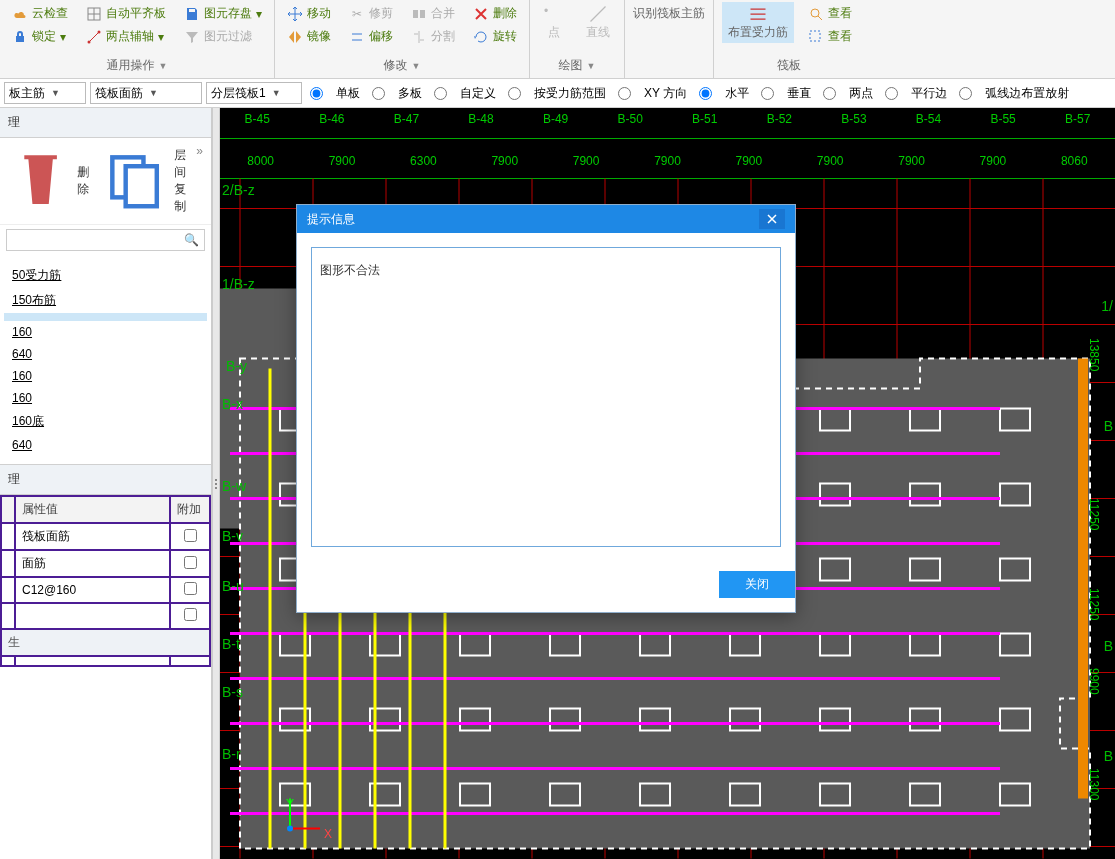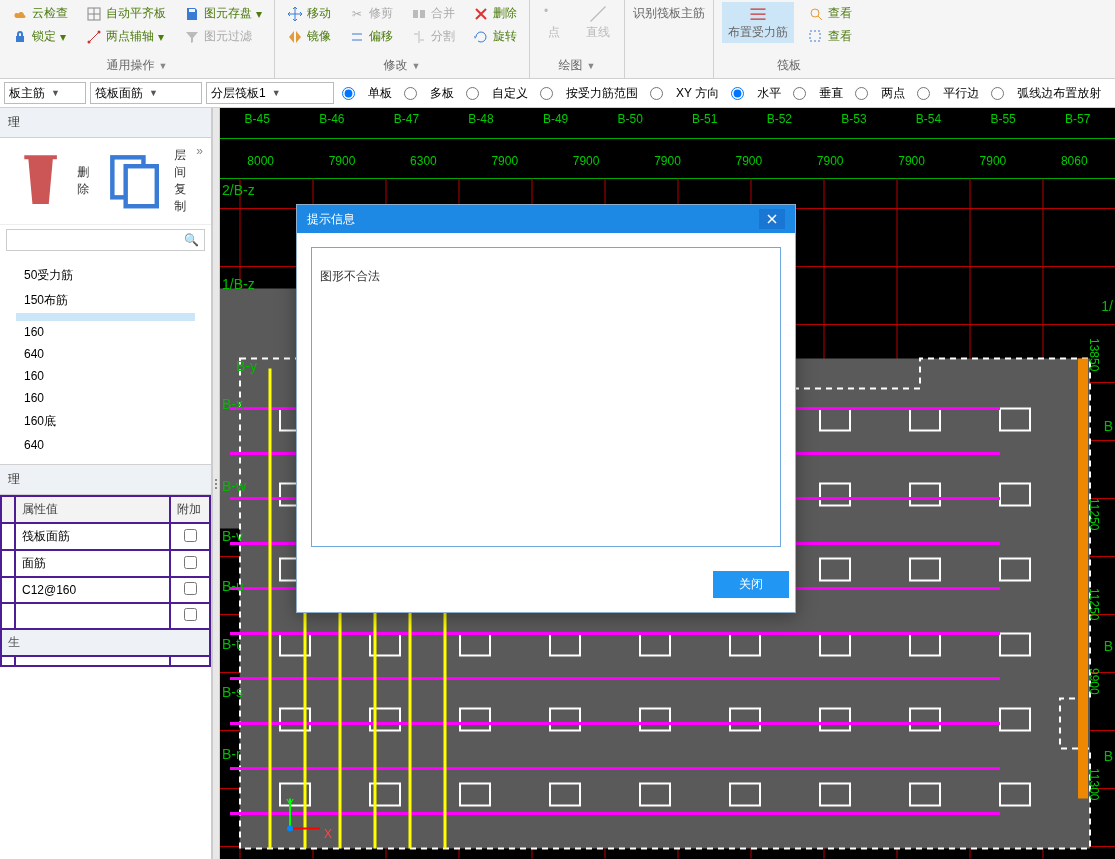--- a/index.html
+++ b/index.html
@@ -29,21 +29,21 @@
 
 
 .main { display:flex; height: calc(859px - 108px); }
 .leftpane { width:212px; border-right:1px solid #ccc; background:#fff; display:flex; flex-direction:column;}
 .panel-hdr { background:#eef2f6; border-bottom:1px solid #d0d0d0; padding:6px 8px; color:#333;}
 .panel-toolbar { display:flex; gap:10px; padding:6px 8px; border-bottom:1px solid #eee;}
 .panel-toolbar .tbtn { display:flex; align-items:center; gap:4px; cursor:pointer; color:#333;}
 .search { padding:4px 6px; position:relative;}
 .search input { width:100%; border:1px solid #ccc; height:22px; padding:2px 22px 2px 4px;}
 .search .mag { position:absolute; right:12px; top:8px; color:#5aa0d8;}
-.list { padding:8px 16px; }
+.list { padding:8px 4px;text-decoration:underline; }
 .list-item { padding:4px 8px; cursor:pointer;}
 .list-item.sel { background:#cde6f7;}
 
 .proptbl { border-top:1px solid #d0d0d0;}
 .propgrid { width:100%; border-collapse:collapse;}
 .propgrid th, .propgrid td { border:2px solid #4c1d95; padding:4px 6px; text-align:left; font-weight:normal; background:#fff;}
 .propgrid th { background:#f3f3f3; color:#444;}
 .propgrid .cb { text-align:center;}
 .propgrid .cb input { }
 .propgrid .group td { background:#eef2f6; color:#555;}
@@ -55,22 +55,22 @@
 .top-dims { position:absolute; top:46px; left:0; right:0; display:flex; justify-content:space-around; color:#0c0; font-size:13px;}
 .side-label { position:absolute; color:#0b0; font-size:14px;}
 .side-dim { position:absolute; color:#0c0; font-size:12px; writing-mode:vertical-rl;}
 .axis-label { position:absolute; color:#0f0; font-size:12px; }
 
 
 .modal { position:absolute; left:296px; top:204px; width:500px; background:#fff; border:1px solid #8faecb; box-shadow:0 4px 18px rgba(0,0,0,.35);}
 .modal-title { background:#1e88e5; color:#fff; padding:4px 10px; display:flex; justify-content:space-between; align-items:center;gap:8px;}
 .modal-close { width:26px; height:20px; display:flex; align-items:center; justify-content:center; background:#1976d2; cursor:pointer;}
 .modal-body { padding:14px;}
-.modal-textarea { width:100%; height:300px; border:1px solid #6fa8dc; padding:20px 8px; color:#333; background:#fff; resize:none;}
-.modal-footer { display:flex; justify-content:flex-end; padding:10px 6px 14px;}
+.modal-textarea { width:100%; height:300px; border:1px solid #6fa8dc; padding:14px 8px; color:#333; background:#fff; resize:none;}
+.modal-footer { display:flex; justify-content:flex-end; padding:10px 0 14px;}
 .btn-primary { background:#2196f3; color:#fff; border:none; padding:5px 26px; cursor:pointer;}
 
 .vsplitter { width:8px; background:#e8e8e8; border-left:1px solid #ccc; border-right:1px solid #ccc; cursor:col-resize; display:flex; flex-direction:column; align-items:center; justify-content:center; gap:2px;}
 .vsplitter span{ width:2px;height:2px;background:#888;}
 
 .ic svg { width:100%; height:100%; }
 </style>
 </head>
 <body>
 
@@ -271,21 +271,21 @@
 
 <div class="optbar">
   <div class="combo" style="width:82px;">
       <span>板主筋</span>
       <span class="arrow">▼</span>
     </div>
   <div class="combo" style="width:112px;">
       <span>筏板面筋</span>
       <span class="arrow">▼</span>
     </div>
-  <div class="combo" style="width:128px;">
+  <div class="combo" style="width:96px;">
       <span>分层筏板1</span>
       <span class="arrow">▼</span>
     </div>
   <label class="radio">
       <input type="radio" name="m" checked="" style="">
       <span>单板</span>
     </label>
   <label class="radio">
       <input type="radio" name="m" style="">
       <span>多板</span>
@@ -561,21 +561,21 @@
         <span>7900</span>
         <span>7900</span>
         <span>7900</span>
         <span>7900</span>
         <span>7900</span>
         <span>8060</span>
       </div>
     <div id="rowlabels">
         <div class="side-label" style="left: 2px; top: 74px;">2/B-z</div>
         <div class="side-label" style="left: 2px; top: 168px;">1/B-z</div>
-        <div class="side-label" style="left: 16px; top: 250px;">B-y</div>
+        <div class="side-label" style="left: 6px; top: 250px;">B-y</div>
         <div class="side-label" style="left: 2px; top: 288px;">B-x</div>
         <div class="side-label" style="left: 2px; top: 370px;">B-w</div>
         <div class="side-label" style="left: 2px; top: 420px;">B-v</div>
         <div class="side-label" style="left: 2px; top: 470px;">B-u</div>
         <div class="side-label" style="left: 2px; top: 528px;">B-t</div>
         <div class="side-label" style="left: 2px; top: 576px;">B-s</div>
         <div class="side-label" style="left: 2px; top: 638px;">B-r</div>
       </div>
     <div id="rightlabels">
         <div class="side-label" style="right: 2px; top: 190px;">1/</div>

